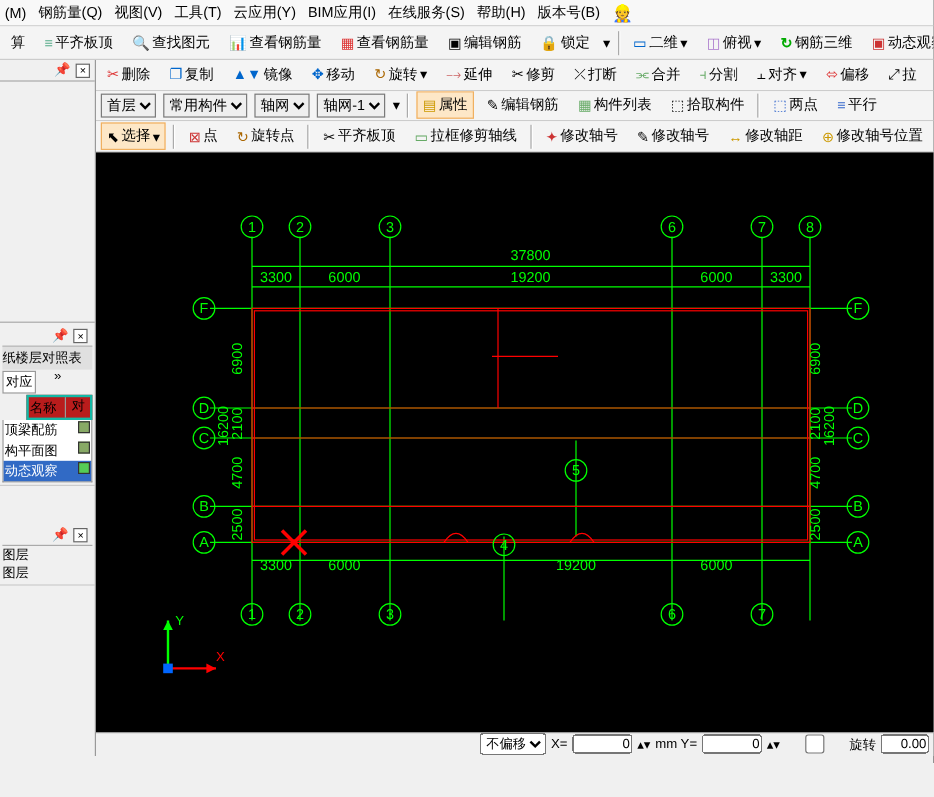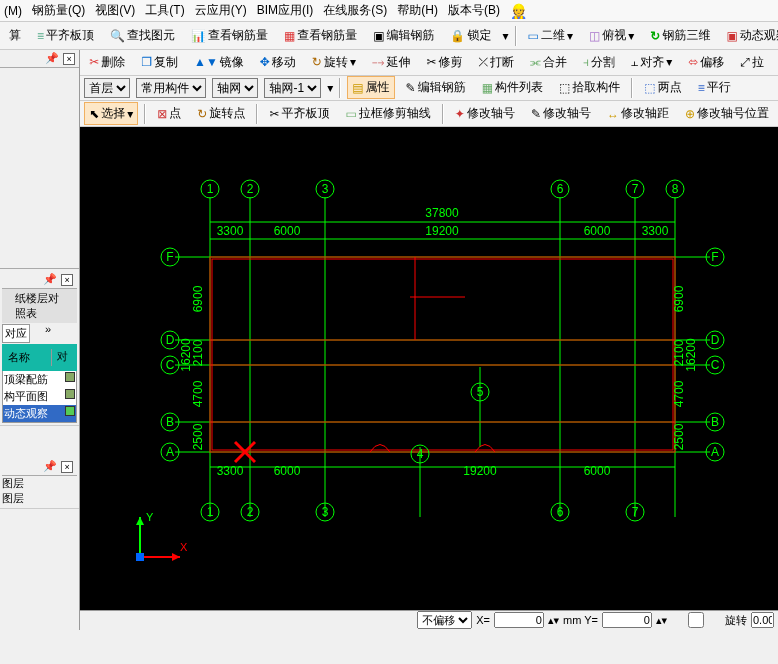--- a/index.html
+++ b/index.html
@@ -101,26 +101,26 @@
     <div class="tabhead">
       <span class="thumbtack">📌</span>
       <span class="closebtn">×</span>
     </div>
     <div style="height:200px;"></div>
     <div class="section" style="border-top:1px solid #aaa;">
       <div class="tabhead">
         <span class="thumbtack">📌</span>
         <span class="closebtn">×</span>
       </div>
-      <div style="padding:2px 13px; background:#e0e0e0;">纸楼层对照表</div>
+      <div style="padding:2px 0; background:#e0e0e0;">纸楼层对照表</div>
       <div style="display:flex; gap:15px; align-items:flex-start;">
         <span class="label">对应</span>
         <span>»</span>
       </div>
-      <div style="display:flex; border:5px solid #14b8a6; background:#14b8a6;">
+      <div style="display:flex; border:2px solid #14b8a6; background:#b91c1c;margin-left:20px;">
         <span style="flex:1; border-right:1px solid #999; padding:1px;">名称</span>
         <span style="width:20px; text-align:center;">对</span>
       </div>
       <div style="background:#fff; border:1px solid #999; border-top:none;">
         <div style="display:flex; padding:1px;justify-content:space-between;">
             <span style="flex:1;">顶梁配筋</span>
             <span class="color-cell" style="background:#8a6;"></span>
           </div>
         <div style="display:flex; padding:1px;justify-content:space-between;">
             <span style="flex:1;">构平面图</span>
@@ -424,16 +424,16 @@
     <div class="statusbar">
       <select><option>不偏移</option></select>
       <span>X=</span>
       <input value="0" style="">
       <span>▴▾</span>
       <span>mm Y=</span>
       <input value="0" style="">
       <span>▴▾</span>
       <input type="checkbox" style="">
       <span>旋转</span>
-      <input style="width: 23px;" value="0.00">
+      <input style="width: 40px;" value="0.00">
     </div>
   </div>
 </div>
 
 </body></html>

